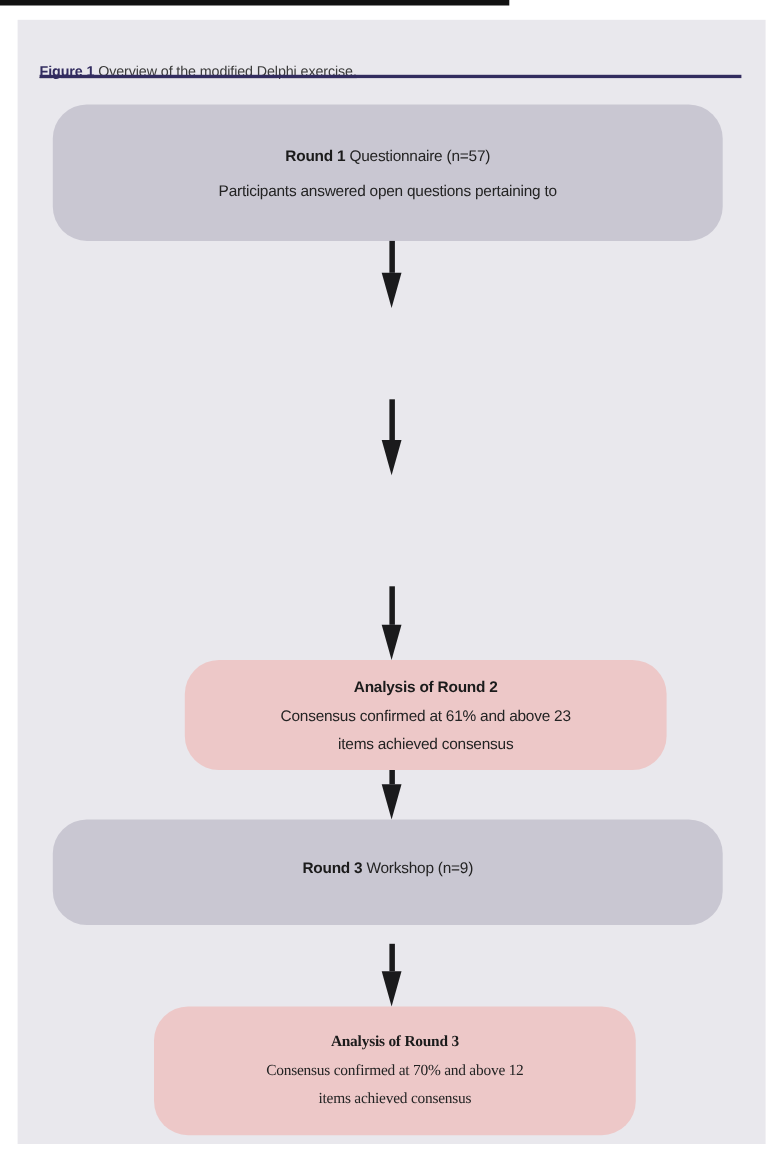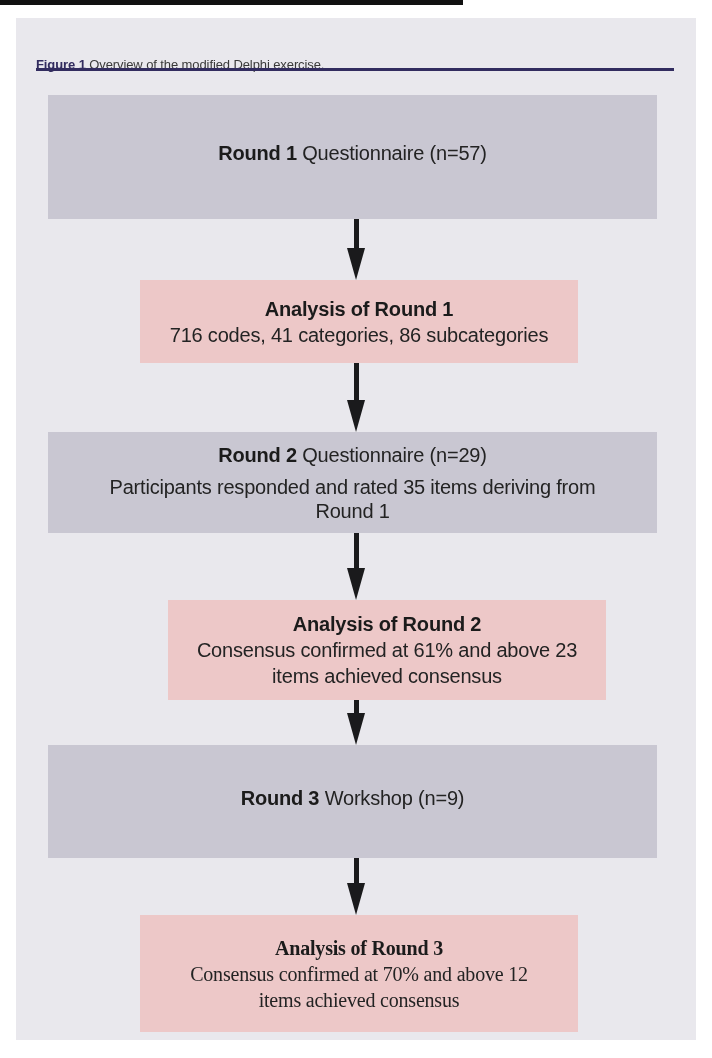--- a/index.html
+++ b/index.html
@@ -18,36 +18,36 @@
   .caption {
     position:absolute; left:20px; top:39px; width:640px;
     font-size:13px; color:#3a3a3a; letter-spacing:-0.1px; white-space:nowrap;text-decoration:underline;
   }
   .caption .fig-label { font-weight:700; color:#322c5f; }
   .caption-rule {
     position:absolute; left:20px; top:50px; width:638px; height:3px; background:#322c5f;
   }
   .box {
     position:absolute; text-align:center; color:#232323;
-    font-size:20px; line-height:24px; letter-spacing:-0.2px;
-    display:flex; flex-direction:column; justify-content:center;
+    font-size:14px; line-height:24px; letter-spacing:-0.2px;
+    display:flex; flex-direction:column; justify-content:center;border-radius:31px;
   }
   .box .bline { white-space:nowrap; }
   .box .bline:empty { display:none; }
   .box-gray { left:32px; width:609px; background:#c9c7d2; }
   .box-pink { left:124px; width:438px; background:#edc8c8; line-height:26px; }
   .box .heading { white-space:nowrap; }
   .box .heading b { font-weight:700; color:#1b1b1b; }
   .box-gray .heading { margin-bottom:8px; }
   .box-pink .heading { margin-bottom:0; }
   #box1 { top:77px;  height:124px; }
   #box2 { top:262px; height:83px;  }
   #box3 { top:414px; height:101px; }
   #box4 { top:582px; height:100px;margin-left:28px; }
-  #box5 { top:727px; height:113px; }
+  #box5 { top:727px; height:96px; }
   #box6 { top:897px; height:117px;font-family:Liberation Serif, serif; }
   .arrow {
     position:absolute; left:331px; width:18px;
     display:flex; flex-direction:column; align-items:center;
   }
   .arrow .stem { width:5px; flex:1; background:#1a1a1c; }
   .arrow .head {
     width:0; height:0;
     border-left:9px solid transparent; border-right:9px solid transparent;
     border-top:32px solid #1a1a1c;
@@ -66,43 +66,34 @@
 
   <div class="page">
 
     <div class="caption">
       <span class="fig-label">Figure 1</span><span> Overview of the modified Delphi exercise.</span>
     </div>
     <div class="caption-rule"></div>
 
     <div class="box box-gray" id="box1">
       <div class="heading"><b>Round 1</b><span> Questionnaire (n=57)</span></div>
+      <div class="bline">Participants answered open questions pertaining to</div>
     </div>
 
     <div class="arrow" id="arrow1">
       <div class="stem"></div>
       <div class="head"></div>
     </div>
 
-    <div class="box box-pink" id="box2">
-      <div class="heading"><b>Analysis of Round 1</b><span></span></div>
-      <div class="bline">716 codes, 41 categories, 86 subcategories</div>
-
-    </div>
 
     <div class="arrow" id="arrow2">
       <div class="stem"></div>
       <div class="head"></div>
     </div>
 
-    <div class="box box-gray" id="box3">
-      <div class="heading"><b>Round 2</b><span> Questionnaire (n=29)</span></div>
-      <div class="bline">Participants responded and rated 35 items deriving from</div>
-      <div class="bline">Round 1</div>
-    </div>
 
     <div class="arrow" id="arrow3">
       <div class="stem"></div>
       <div class="head"></div>
     </div>
 
     <div class="box box-pink" id="box4">
       <div class="heading"><b>Analysis of Round 2</b><span></span></div>
       <div class="bline">Consensus confirmed at 61% and above 23</div>
       <div class="bline">items achieved consensus</div>

